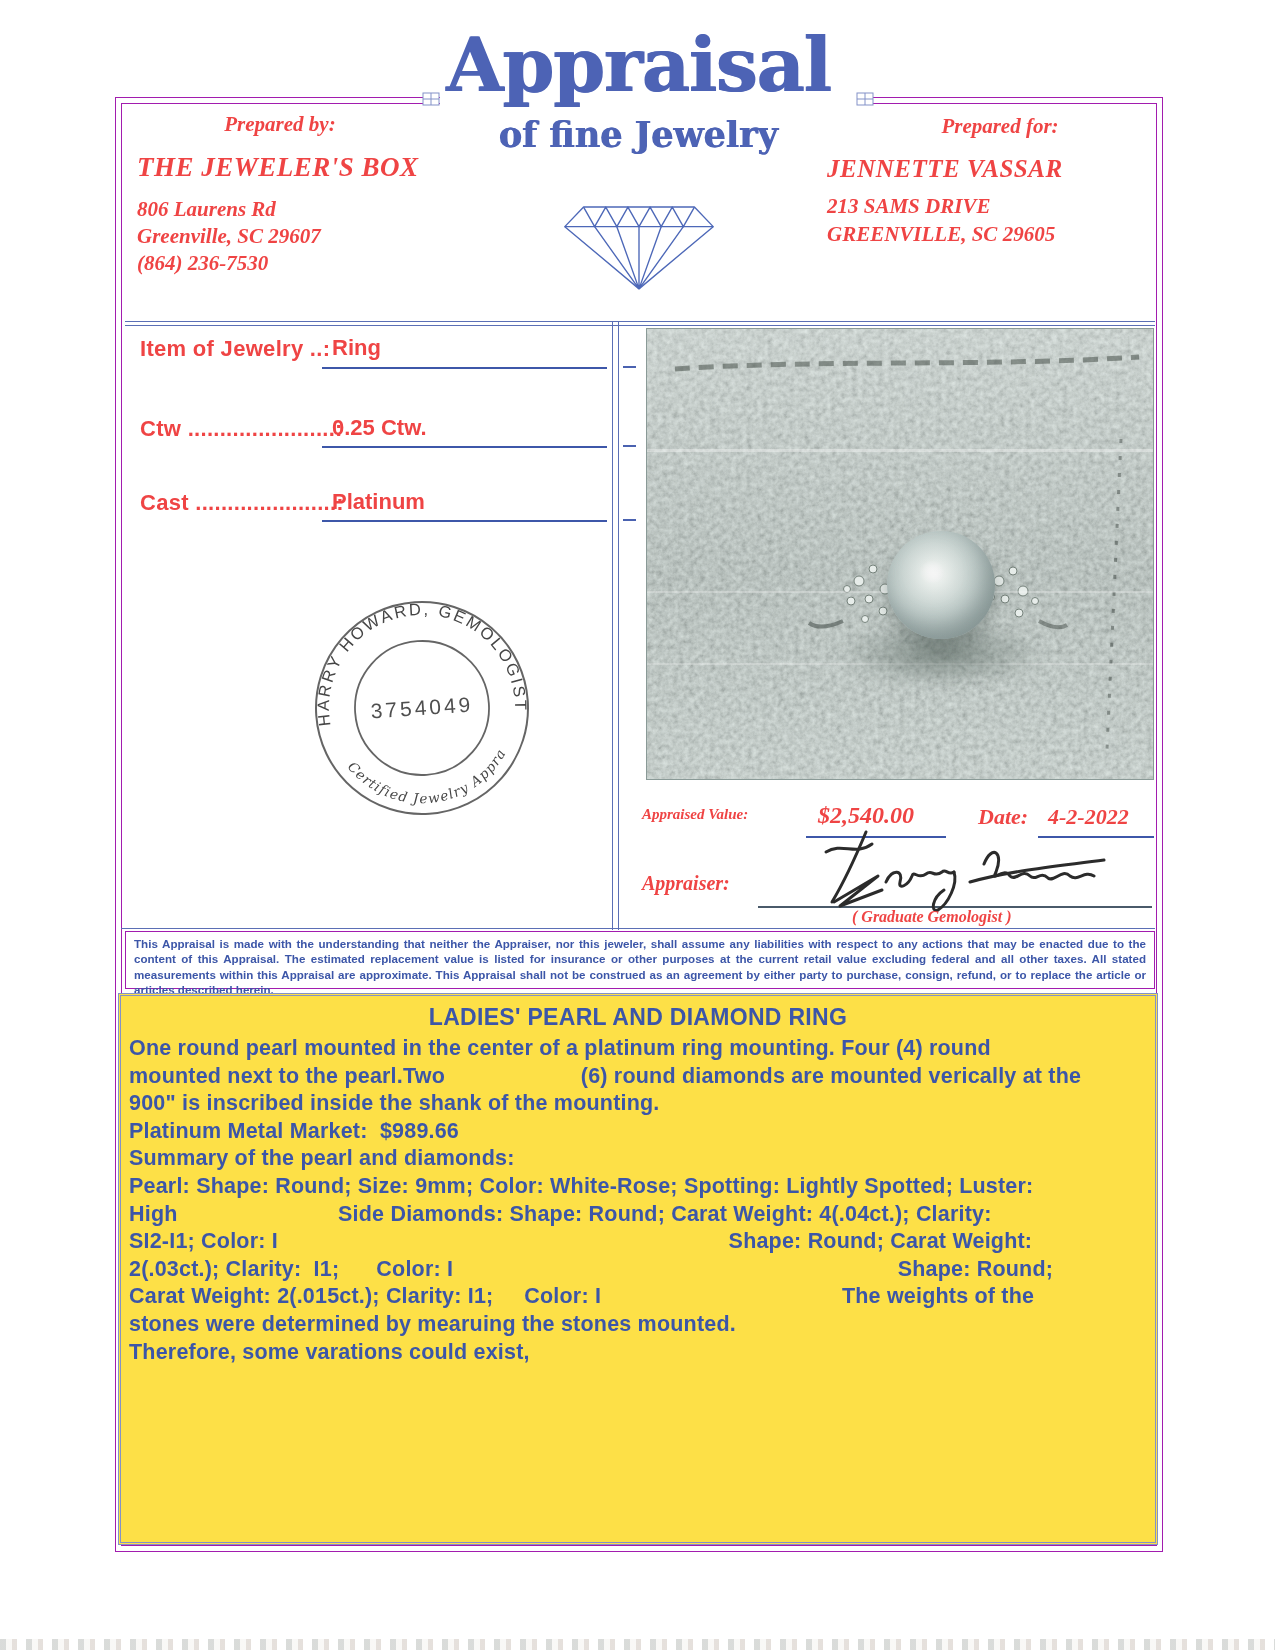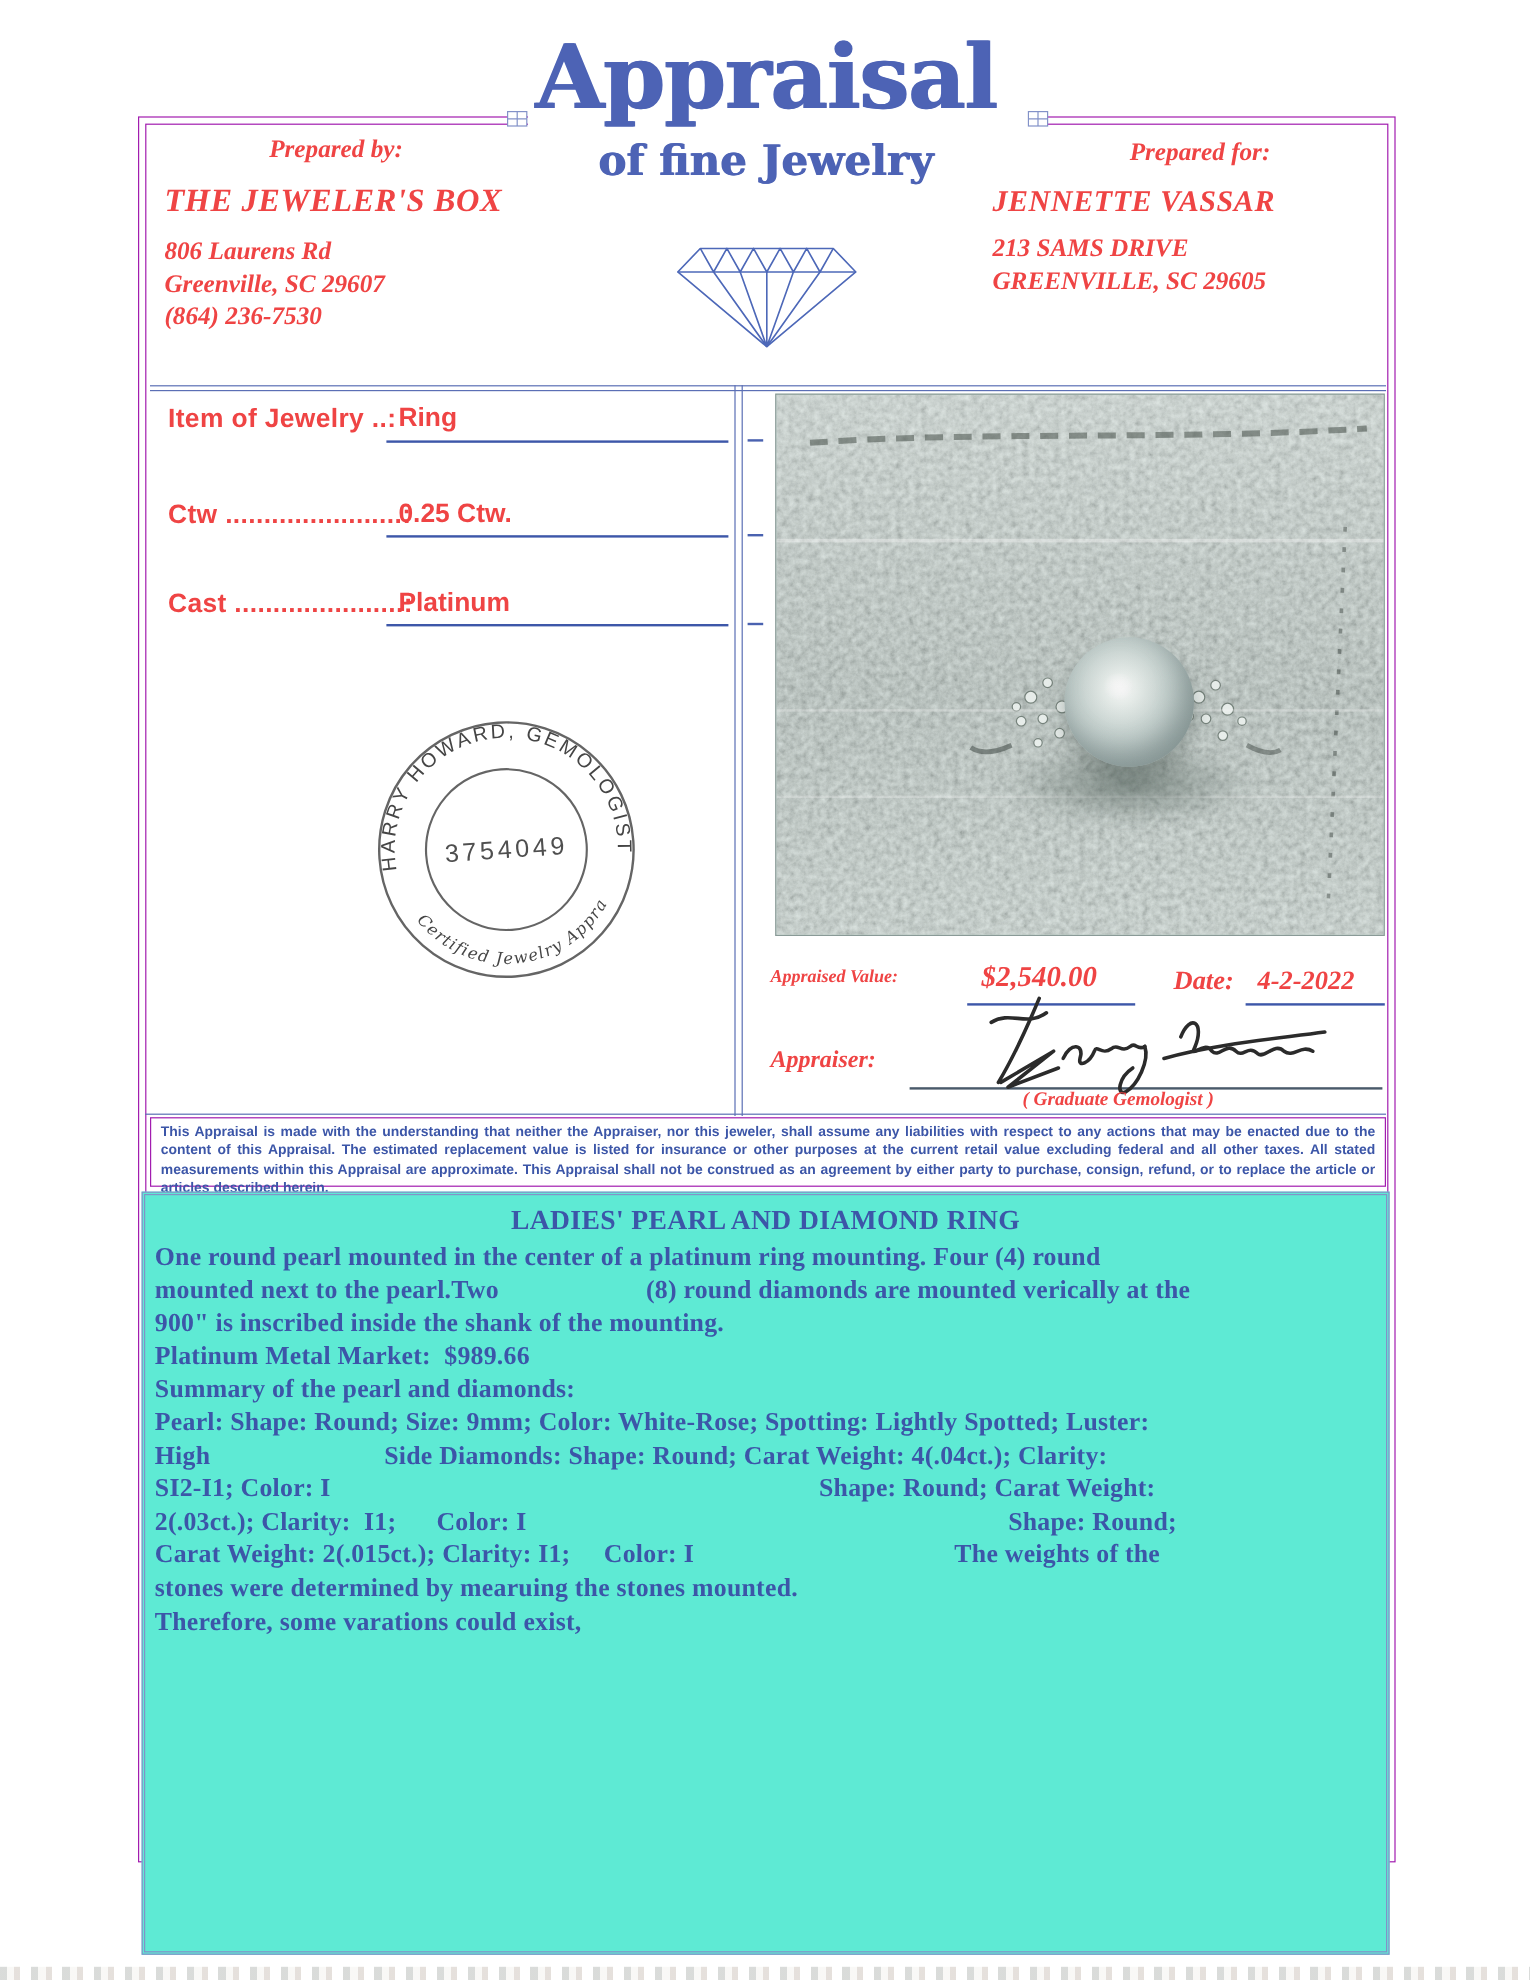--- a/index.html
+++ b/index.html
@@ -185,27 +185,27 @@
   </g>
 </svg>
 <div class="abs serif-bi ink" style="left:852px;top:908px;font-size:16px;">( Graduate Gemologist )</div>
 
 <div class="abs line" style="left:121px;top:928px;width:1034px;height:1px;"></div>
 <div class="abs frame" style="left:125px;top:931px;width:1028px;height:56px;background:#ffffff;">
   <div style="margin:4px 8px;font-size:11.6px;line-height:15.4px;font-weight:bold;color:#3c56a8;
               text-align:justify;">This Appraisal is made with the understanding that neither the Appraiser, nor this jeweler, shall assume any liabilities with respect to any actions that may be enacted due to the content of this Appraisal.  The estimated replacement value is listed for insurance or other  purposes at the current retail value excluding  federal and all other taxes.  All stated measurements within this Appraisal are approximate.  This Appraisal  shall not be construed as an  agreement by either party to  purchase, consign, refund, or to  replace the article or articles described herein.</div>
 </div>
 
-<div class="abs" style="left:118px;top:993px;width:1040px;height:636px;border:3px double #8392c8;
-           box-sizing:border-box;background:#5eead4;overflow:hidden;font-family:Liberation Serif, serif;">
+<div class="abs" style="left:118px;top:993px;width:1040px;height:552px;border:3px double #8392c8;
+           box-sizing:border-box;background:#fde047;overflow:hidden;">
   <div style="margin-top:8px;text-align:center;font-size:23px;font-weight:bold;color:#3c56a8;
               letter-spacing:.3px;">LADIES' PEARL AND DIAMOND RING</div>
   <div style="margin-top:4px;padding-left:8px;">
     <div class="desc-line">One round pearl mounted in the center of a platinum ring mounting. Four (4) round</div>
-    <div class="desc-line">mounted next to the pearl.Two                      (8) round diamonds are mounted verically at the</div>
+    <div class="desc-line">mounted next to the pearl.Two                      (6) round diamonds are mounted verically at the</div>
     <div class="desc-line">900" is inscribed inside the shank of the mounting.</div>
     <div class="desc-line">Platinum Metal Market:  $989.66</div>
     <div class="desc-line">Summary of the pearl and diamonds:</div>
     <div class="desc-line">Pearl: Shape: Round; Size: 9mm; Color: White-Rose; Spotting: Lightly Spotted; Luster:</div>
     <div class="desc-line">High                          Side Diamonds: Shape: Round; Carat Weight: 4(.04ct.); Clarity:</div>
     <div class="desc-line">SI2-I1; Color: I                                                                         Shape: Round; Carat Weight:</div>
     <div class="desc-line">2(.03ct.); Clarity:  I1;      Color: I                                                                        Shape: Round;</div>
     <div class="desc-line">Carat Weight: 2(.015ct.); Clarity: I1;     Color: I                                       The weights of the</div>
     <div class="desc-line">stones were determined by mearuing the stones mounted.</div>
     <div class="desc-line">Therefore, some varations could exist,</div>

